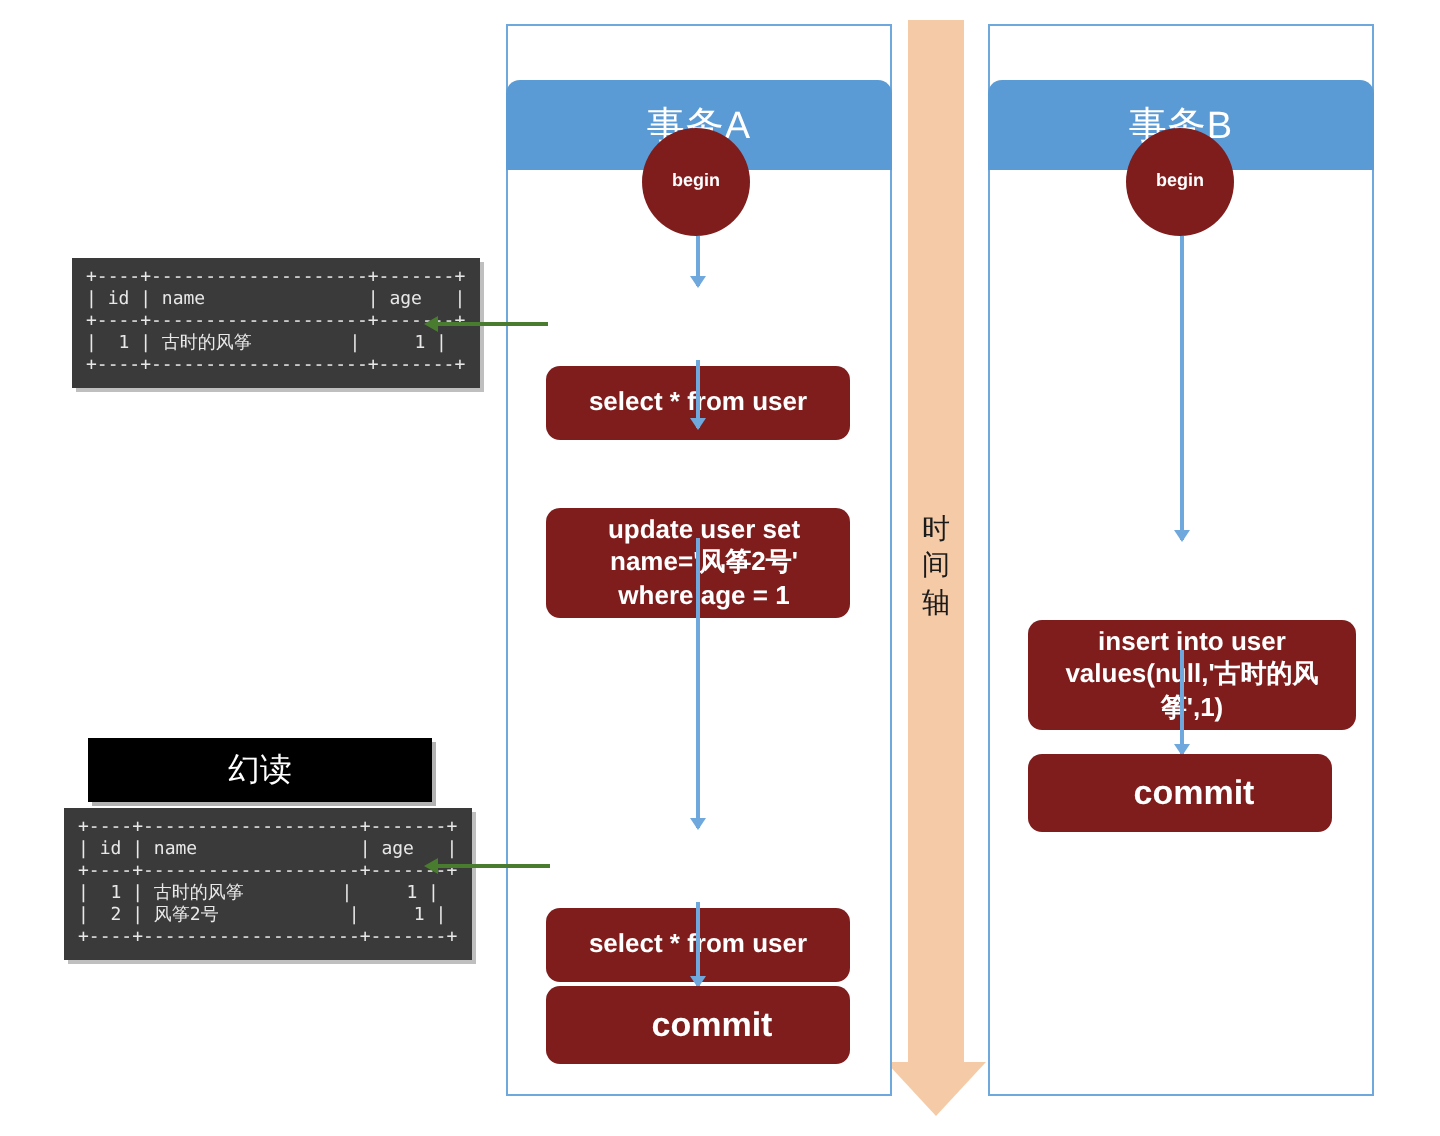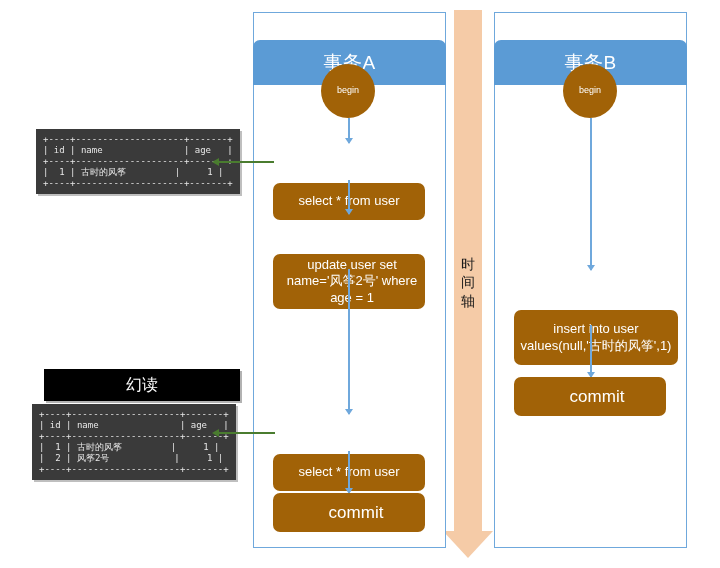--- a/index.html
+++ b/index.html
@@ -39,30 +39,31 @@
     justify-content: center;
     font-size: 19px;
     letter-spacing: 0.5px;
     box-sizing: border-box;
     margin-top: 28px;
   }
 
   
   .node {
     position: absolute;
-    background: #a16207;
+    background: #7f1d1d;
     color: #ffffff;
     border-radius: 7px;
     display: flex;
     align-items: center;
     justify-content: center;
     text-align: center;
     box-sizing: border-box;
     line-height: 1.25;
     padding: 2px 6px;
+    font-weight: bold;
   }
   .node.begin {
     border-radius: 50%;
     font-size: 9px;
   }
   .node.sql { font-size: 13px; margin-top: 40px; }
   .node.commit { font-size: 17px; padding-left: 20px; }
 
   
   .conn {
@@ -126,21 +127,21 @@
     white-space: pre;
     box-shadow: 2px 2px 0 rgba(0,0,0,0.25);
   }
   #term-1 { left: 36px; top: 129px; }
   #term-2 { left: 32px; top: 404px; }
 
   .phantom-label {
     position: absolute;
     left: 44px;
     top: 369px;
-    width: 196px;
+    width: 172px;
     height: 32px;
     background: #000000;
     color: #ffffff;
     display: flex;
     align-items: center;
     justify-content: center;
     font-size: 16px;
     box-shadow: 2px 2px 0 rgba(0,0,0,0.3);
   }
 

